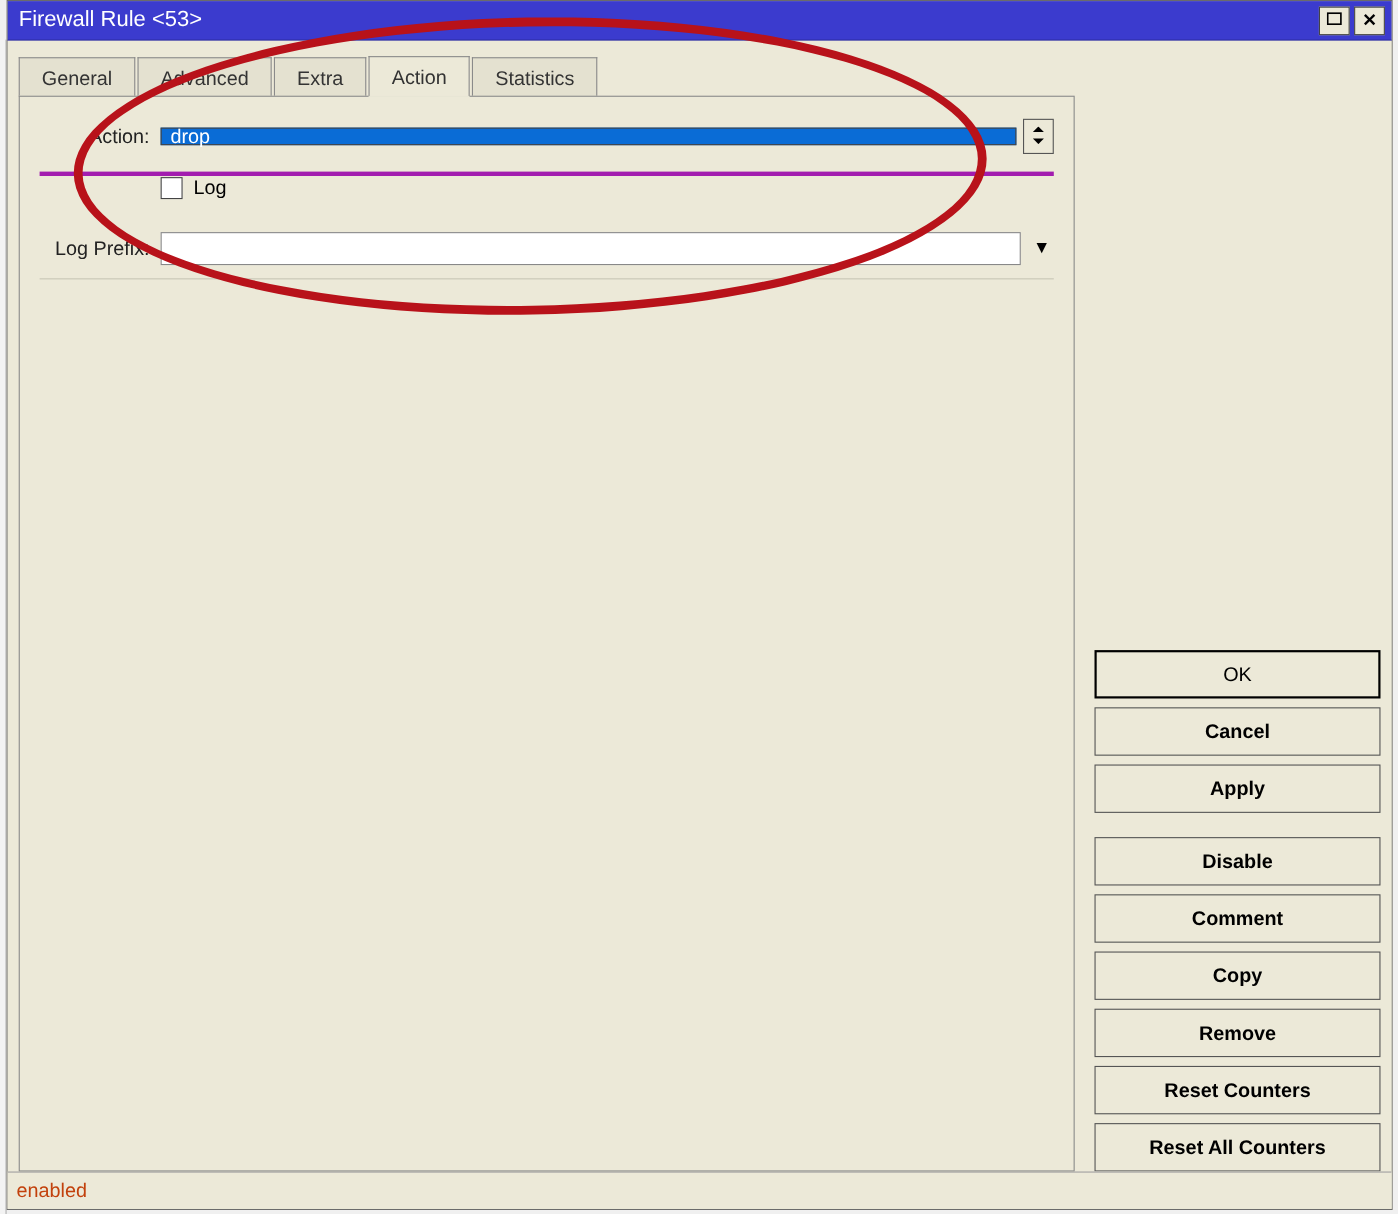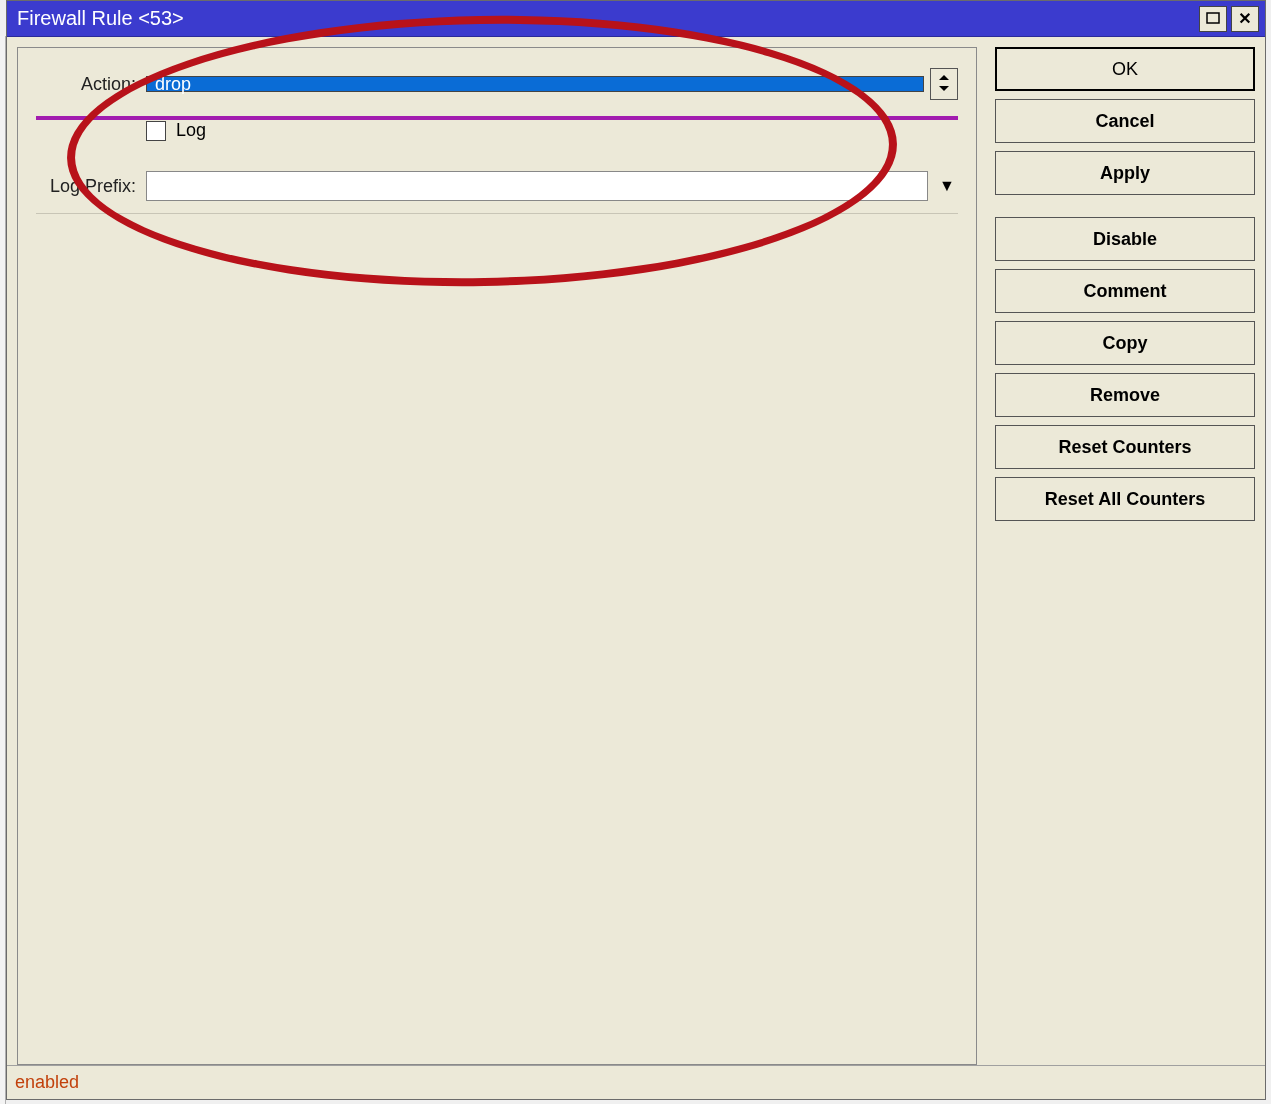--- a/index.html
+++ b/index.html
@@ -161,20 +161,21 @@
     margin-left: 8px;
     width: 22px;
     text-align: center;
     font-size: 16px;
   }
   .side-buttons {
     width: 260px;
     display: flex;
     flex-direction: column;
     gap: 8px;
+    justify-content: flex-end;
   }
   .side-buttons .btn {
     height: 44px;
     border: 1px solid #555;
     background: #ece9d8;
     font-size: 18px;
     display: flex;
     align-items: center;
     justify-content: center;
     cursor: default;
@@ -235,20 +236,27 @@
     <div class="winbtn">
       <span>✕</span>
     </div>
   </div>
 
   <div class="body">
     <div class="body-top">
 
       <div class="main-panel">
 
+        <div class="tabs">
+          <div class="tab"><span>General</span></div>
+          <div class="tab"><span>Advanced</span></div>
+          <div class="tab"><span>Extra</span></div>
+          <div class="tab active"><span>Action</span></div>
+          <div class="tab"><span>Statistics</span></div>
+        </div>
 
         <div class="tab-content">
 
           <div class="form-row">
             <div class="form-label">Action:</div>
             <div class="dropdown-sel">
               <span>drop</span>
             </div>
             <div class="dd-arrow-group">
               <div class="dd-arrow-btn">

